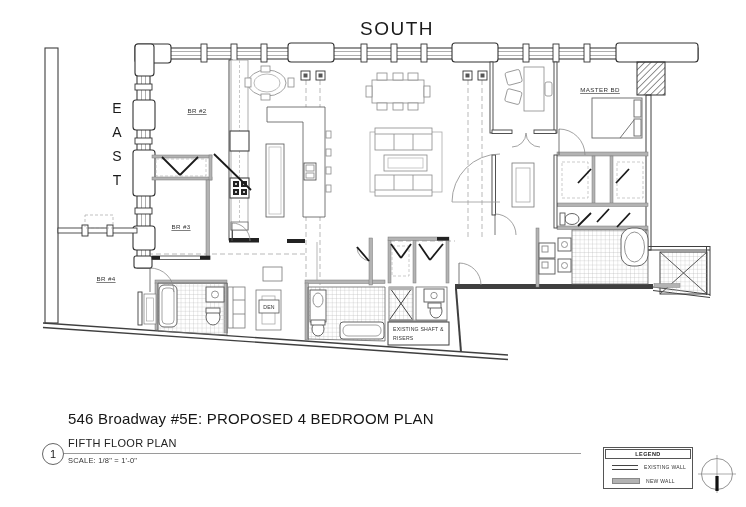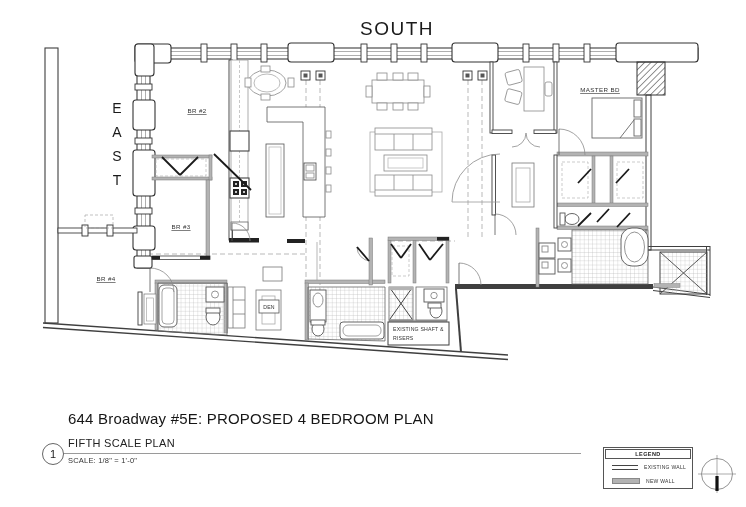--- a/index.html
+++ b/index.html
@@ -383,22 +383,22 @@
     <text class="tiny" x="269" y="309">DEN</text>
     <rect x="388" y="322" width="61" height="23" fill="#fff" stroke="#3f3f3f" stroke-width="1"></rect>
     <text class="tiny" x="393" y="331" text-anchor="start">EXISTING SHAFT &amp;</text>
     <text class="tiny" x="393" y="340" text-anchor="start">RISERS</text>
   </g>
 </svg>
 
 <div class="abs" id="south-label">SOUTH</div>
 <div class="abs" id="east-label">EAST</div>
 
-<div class="abs" id="plan-title">644 Broadway #5E: PROPOSED 4 BEDROOM PLAN</div>
-<div class="abs" id="drawing-name">FIFTH SCALE PLAN</div>
+<div class="abs" id="plan-title">546 Broadway #5E: PROPOSED 4 BEDROOM PLAN</div>
+<div class="abs" id="drawing-name">FIFTH FLOOR PLAN</div>
 <div class="abs" id="scale-note">SCALE: 1/8" = 1'-0"</div>
 <div class="abs" id="title-line"></div>
 <div class="abs" id="drawing-number">1</div>
 
 <div class="abs" id="legend">
   <div class="hdr">LEGEND</div>
   <div class="row">
     <div class="sym existing"></div>
     <div class="lab">EXISTING WALL</div>
   </div>

